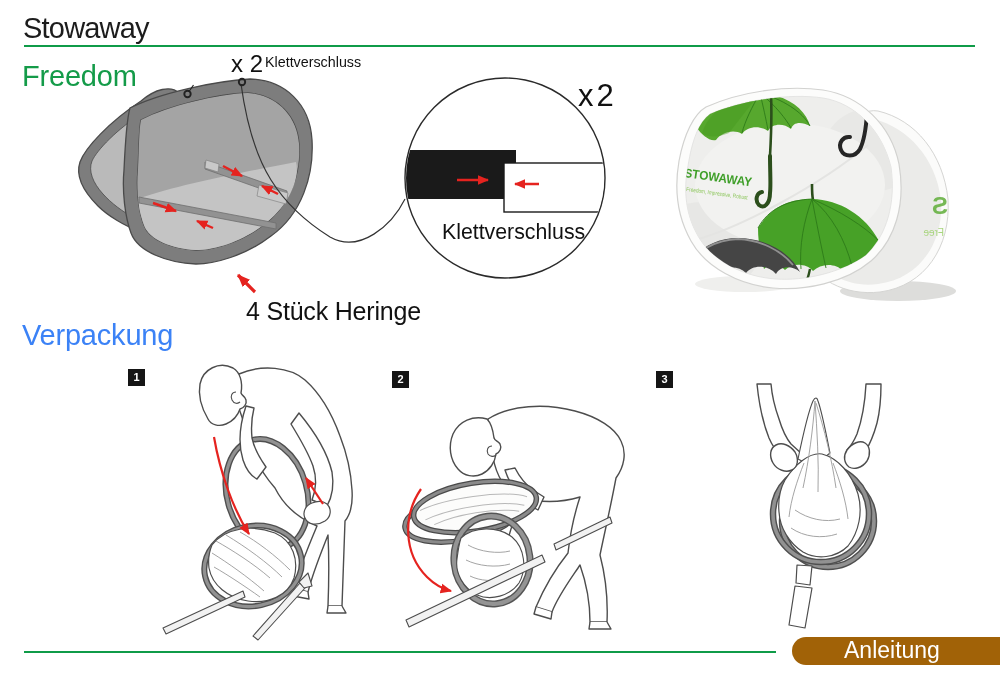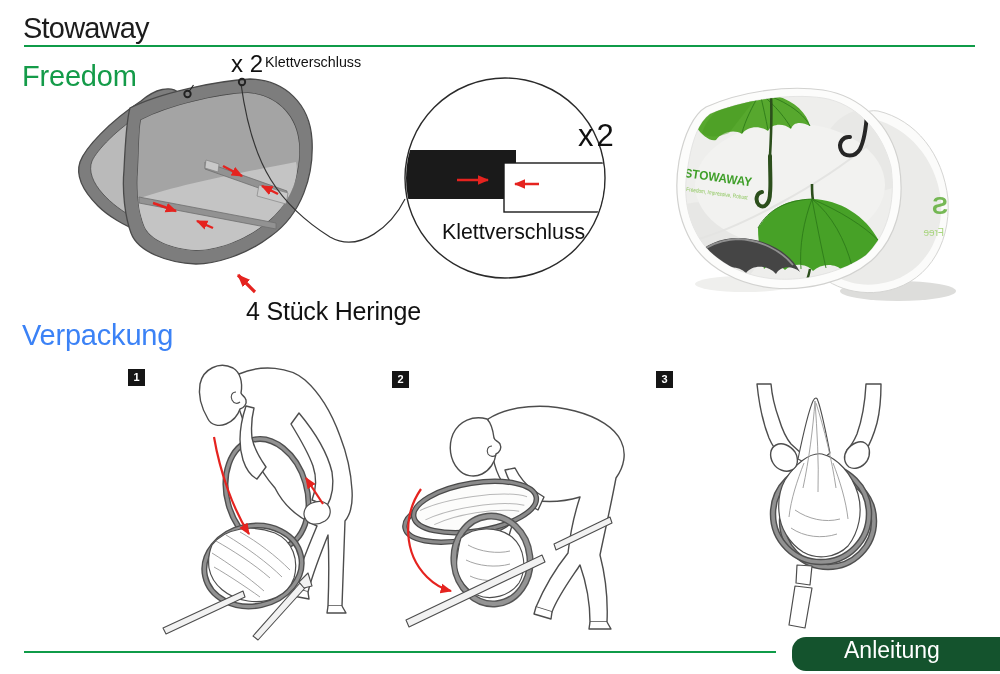--- a/index.html
+++ b/index.html
@@ -7,26 +7,26 @@
      font-family:"Liberation Sans", sans-serif;}
 .abs{position:absolute;}
 .abs{line-height:1;}
 #title{left:23px;top:14px;font-size:29px;letter-spacing:-0.8px;color:#1c1c1c;}
 #rule-top{left:24px;top:45px;width:951px;height:2px;background:#0f9b48;}
 #montage{left:22px;top:62px;font-size:29px;letter-spacing:-0.2px;color:#149b49;}
 #verpackung{left:22px;top:321px;font-size:29px;letter-spacing:-0.2px;color:#3b82f6;}
 #x2label{left:231px;top:52px;font-size:24px;color:#111;}
 #kvlabel{left:265px;top:55px;font-size:14.3px;color:#111;}
 #heringe{left:246px;top:299px;font-size:25px;letter-spacing:-0.2px;color:#111;}
-#x2big{left:578px;top:80px;font-size:31px;letter-spacing:3px;color:#111;margin-top:40px;}
+#x2big{left:578px;top:80px;font-size:31px;letter-spacing:3px;color:#111;}
 #kvcircle{left:442px;top:222px;font-size:21.3px;color:#111;}
 .numbox{width:17px;height:17px;background:#151515;color:#fff;font-size:11px;font-weight:bold;
         text-align:center;line-height:17px;}
 #rule-bot{left:24px;top:651px;width:752px;height:2px;background:#0f9b48;}
-#pill{left:792px;top:637px;width:208px;height:34px;background:#14532d;border-radius:14px 0 0 14px;}
+#pill{left:792px;top:637px;width:208px;height:28px;background:#a16207;border-radius:14px 0 0 14px;}
 #pill span{position:absolute;left:52px;top:2px;font-size:23px;color:#fff;}
 svg{position:absolute;left:0;top:0;}
 </style>
 </head>
 <body>
 <svg id="art" width="1000" height="674" viewBox="0 0 1000 674" xmlns="http://www.w3.org/2000/svg">
 <defs>
 <marker id="ra" viewBox="0 0 10 9" refX="9" refY="4.5" markerWidth="11.5" markerHeight="10.5" markerUnits="userSpaceOnUse" orient="auto-start-reverse">
   <path d="M0,0.3 L10,4.5 L0,8.7 z" fill="#e5231f"></path>
 </marker>

